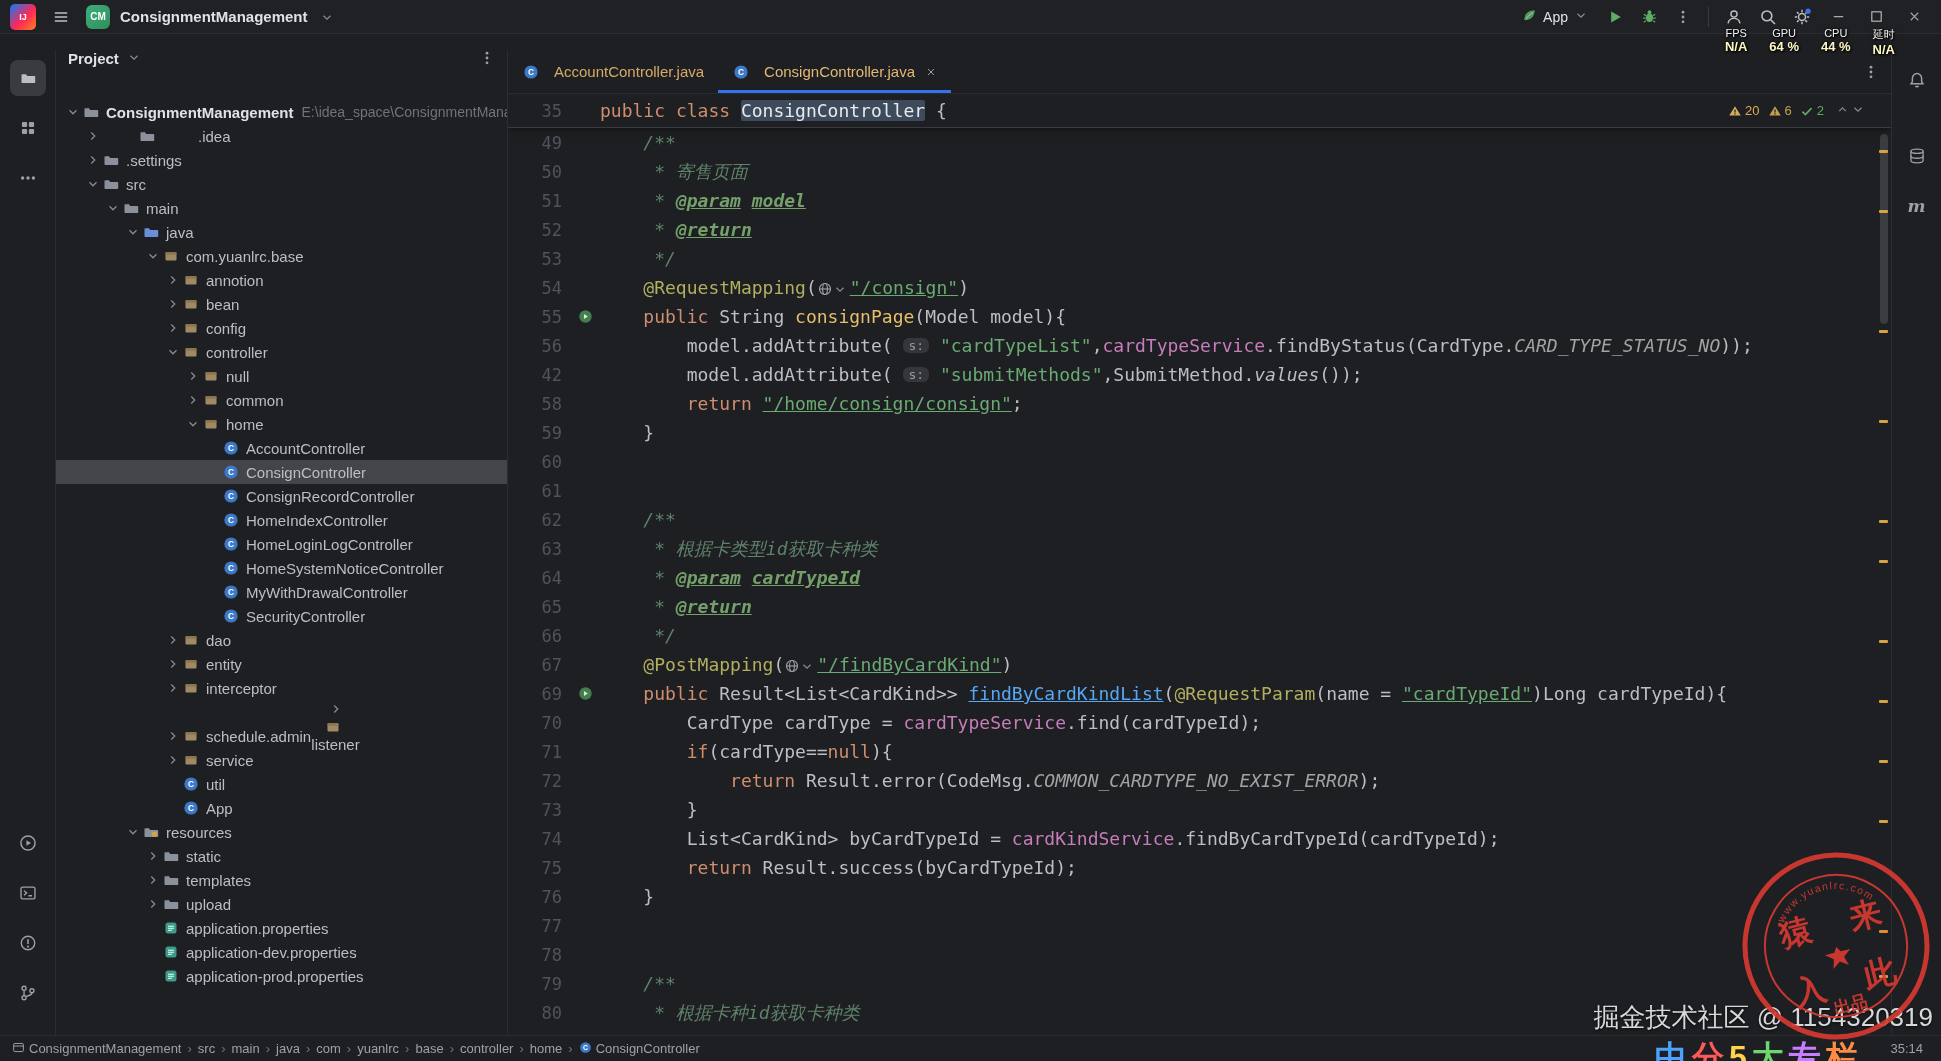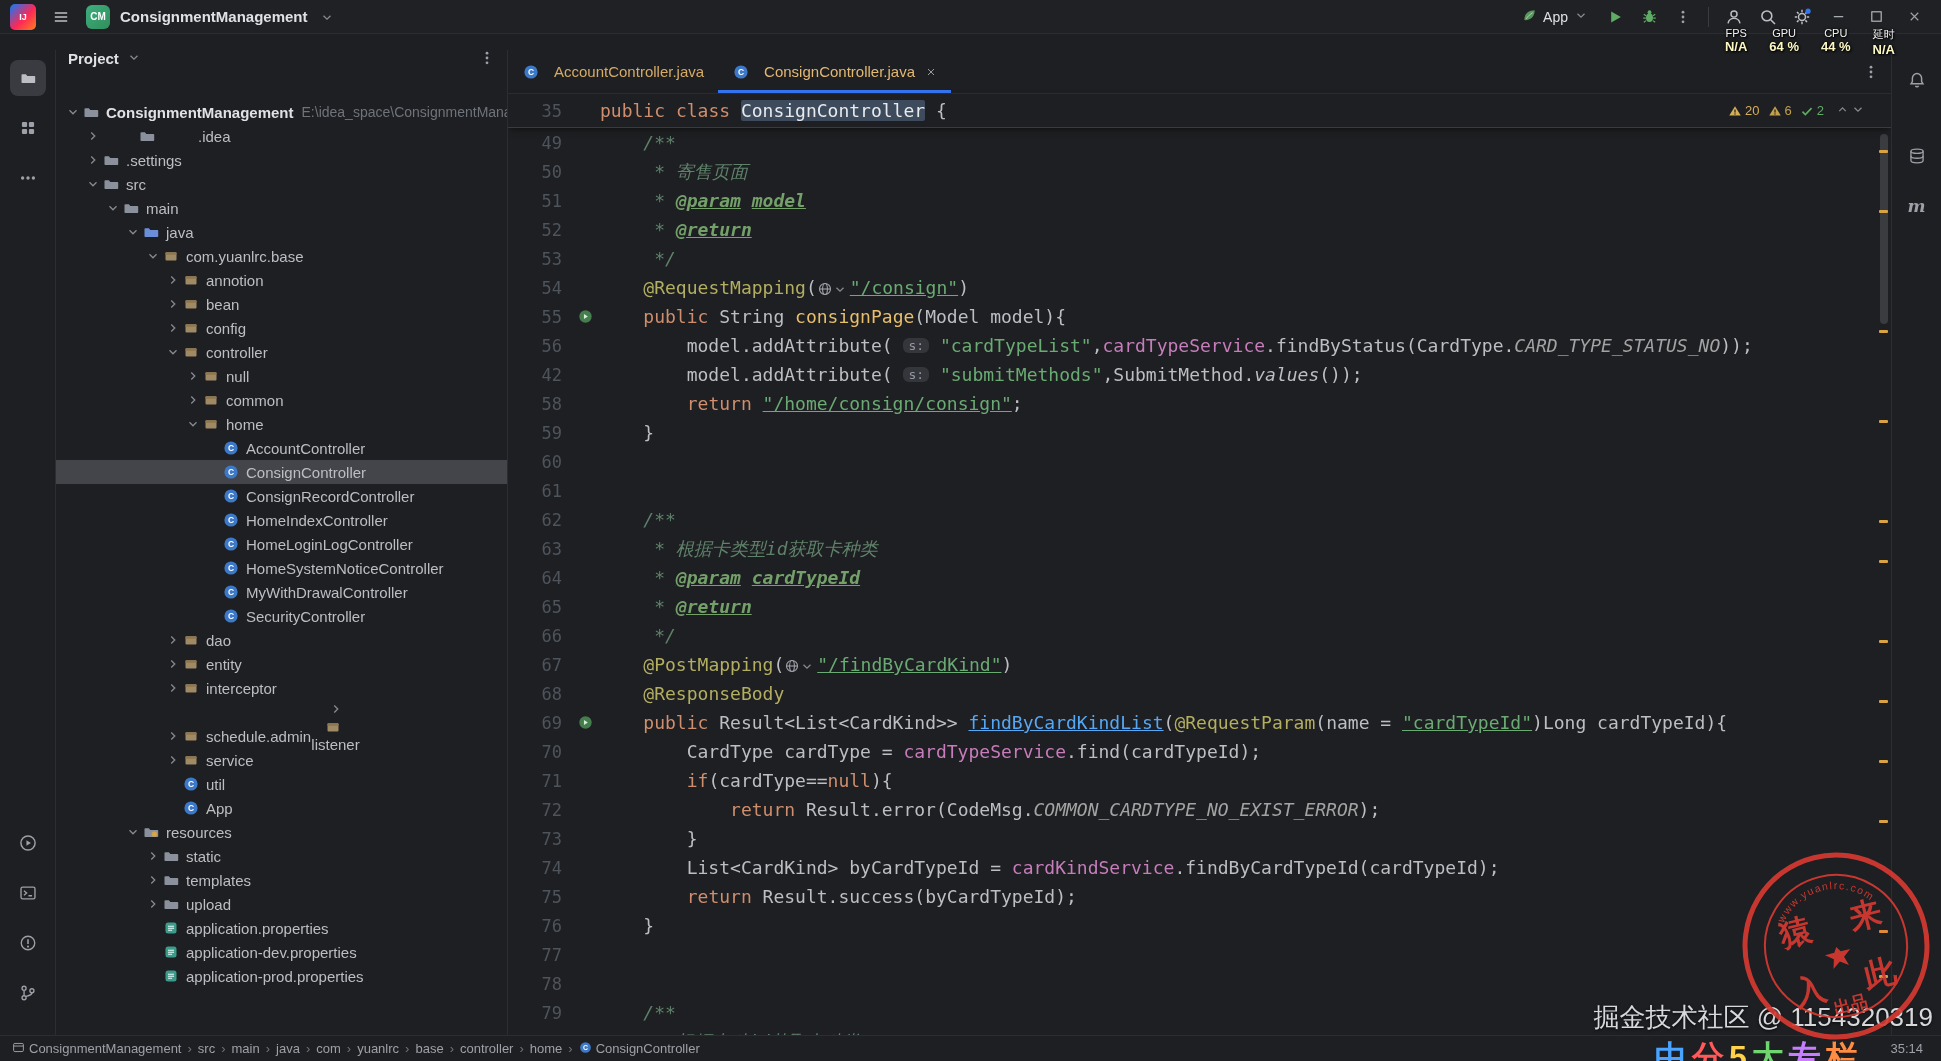--- a/index.html
+++ b/index.html
@@ -887,25 +887,20 @@
           <span class="gslot"></span>
           <span class="ct"><span class="tk-d">    </span><span class="tk-a">@PostMapping</span><span class="tk-d">(</span><span class="globe-inlay"><svg width="16" height="16" viewBox="0 0 16 16" fill="none" xmlns="http://www.w3.org/2000/svg">
                 <circle cx="8" cy="8" r="5.5" stroke="#9da0a8" stroke-width="1.2"></circle>
                 <ellipse cx="8" cy="8" rx="2.4" ry="5.5" stroke="#9da0a8" stroke-width="1.1"></ellipse>
                 <path d="M2.5 8h11" stroke="#9da0a8" stroke-width="1.1"></path>
               </svg><svg width="14" height="14" viewBox="0 0 16 16" fill="none" xmlns="http://www.w3.org/2000/svg">
                 <polyline points="4 6.5 8 10.5 12 6.5" stroke="#868a91" stroke-width="1.5" fill="none"></polyline>
               </svg></span><span class="tk-su">"/findByCardKind"</span><span class="tk-d">)</span></span>
         </div>
         <div class="cl">
-          <span class="ln">68</span>
-          <span class="gslot"></span>
-          <span class="ct"><span class="tk-d">    </span><span class="tk-a">@ResponseBody</span></span>
-        </div>
-        <div class="cl">
           <span class="ln">69</span>
           <span class="gslot">
             <svg width="15" height="15" viewBox="0 0 16 16" fill="none" xmlns="http://www.w3.org/2000/svg">
               <circle cx="8" cy="8" r="6.6" fill="#437e4c"></circle>
               <path d="M6.3 5.3l4.2 2.7-4.2 2.7z" fill="#d8f0da"></path>
             </svg>
           </span>
           <span class="ct"><span class="tk-d">    </span><span class="tk-k">public</span><span class="tk-d"> Result&lt;List&lt;CardKind&gt;&gt; </span><span class="tk-mb">findByCardKindList</span><span class="tk-d">(</span><span class="tk-a">@RequestParam</span><span class="tk-d">(name = </span><span class="tk-su">"cardTypeId"</span><span class="tk-d">)Long cardTypeId){</span></span>
         </div>
         <div class="cl">

